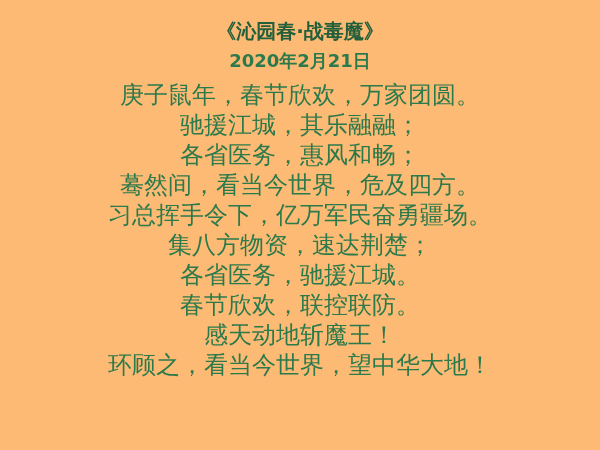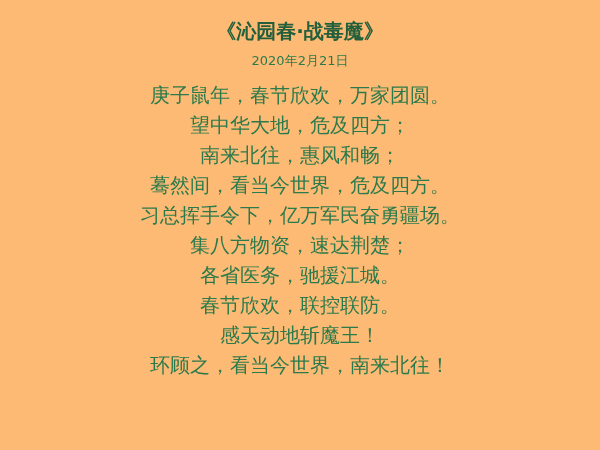--- a/index.html
+++ b/index.html
@@ -24,46 +24,46 @@
   }
   .poem-title {
     margin: 0;
     font-size: 20px;
     line-height: 30px;
     font-weight: bold;
     letter-spacing: 0px;
     color: #235f3b;
   }
   .poem-date {
-    font-size: 13px;
+    font-size: 18px;
     line-height: 30px;
-    font-weight: normal;
+    font-weight: bold;
   }
   .poem-body {
     margin-top: 4px;
   }
   .poem-line {
-    font-size: 20px;
+    font-size: 24px;
     line-height: 30px;
     white-space: nowrap;
   }
 </style>
 </head>
 <body>
 
 <div class="canvas">
   <div class="poem-wrap">
     <h1 class="poem-title">《沁园春·战毒魔》</h1>
     <div class="poem-date">2020年2月21日</div>
     <div class="poem-body">
         <div class="poem-line">庚子鼠年，春节欣欢，万家团圆。</div>
-        <div class="poem-line">望中华大地，危及四方；</div>
-        <div class="poem-line">南来北往，惠风和畅；</div>
+        <div class="poem-line">驰援江城，其乐融融；</div>
+        <div class="poem-line">各省医务，惠风和畅；</div>
         <div class="poem-line">蓦然间，看当今世界，危及四方。</div>
         <div class="poem-line">习总挥手令下，亿万军民奋勇疆场。</div>
         <div class="poem-line">集八方物资，速达荆楚；</div>
         <div class="poem-line">各省医务，驰援江城。</div>
         <div class="poem-line">春节欣欢，联控联防。</div>
         <div class="poem-line">感天动地斩魔王！</div>
-        <div class="poem-line">环顾之，看当今世界，南来北往！</div>
+        <div class="poem-line">环顾之，看当今世界，望中华大地！</div>
       </div>
   </div>
 </div>
 
 </body></html>

